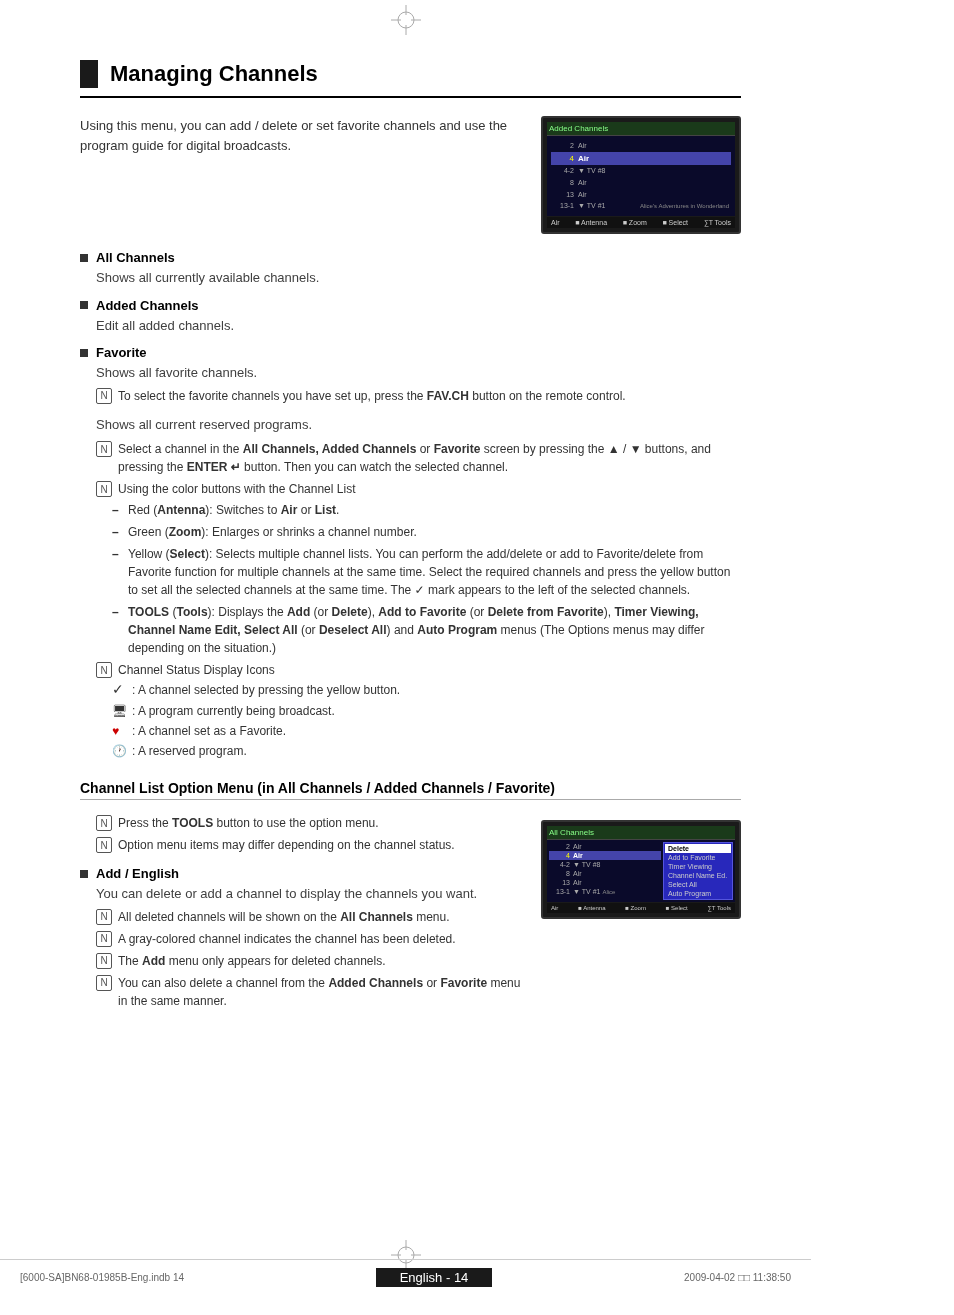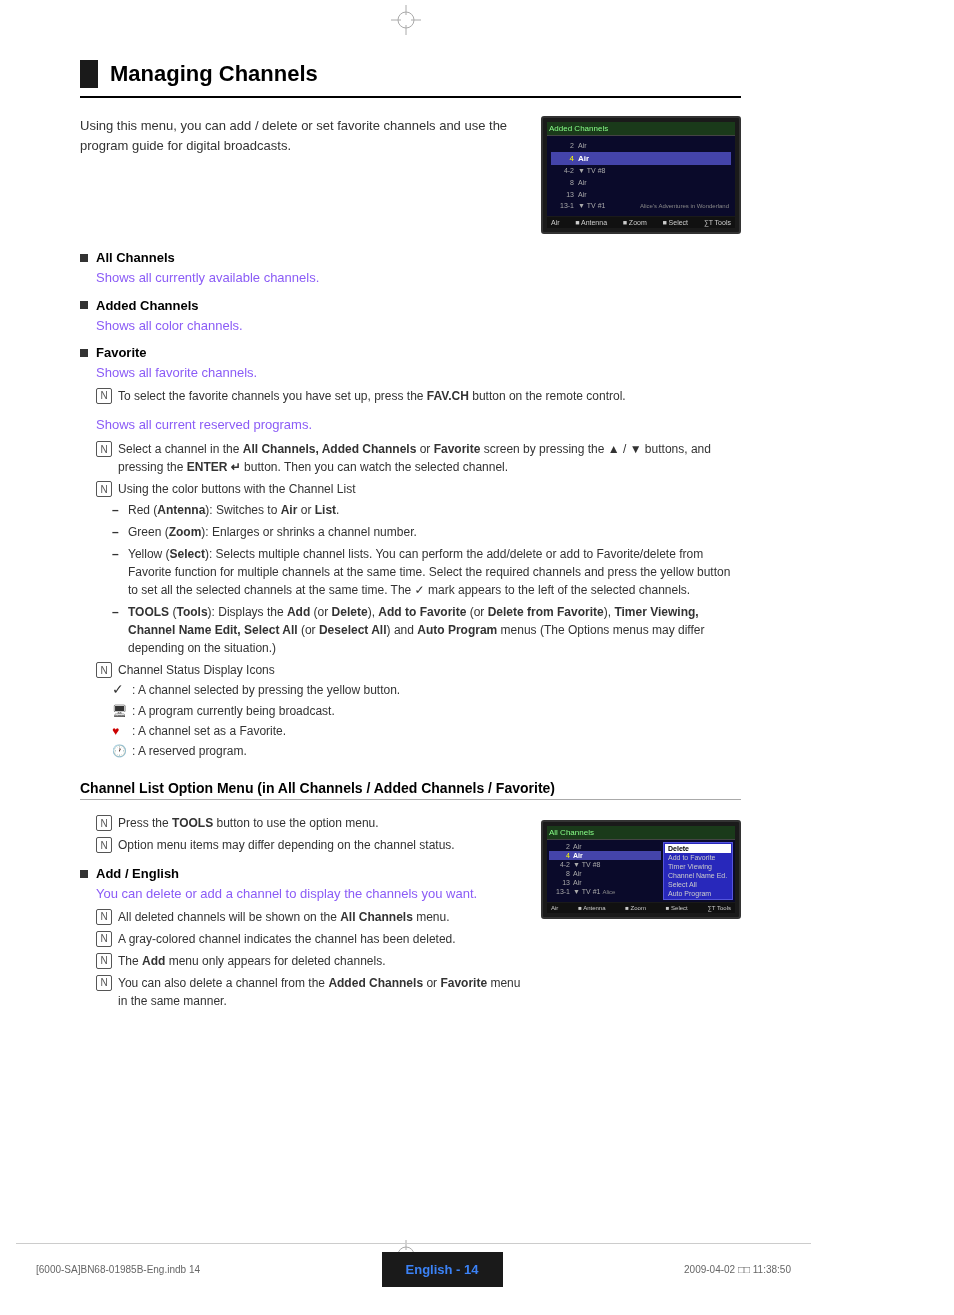--- a/index.html
+++ b/index.html
@@ -133,21 +133,21 @@
 
     .section-heading-text {
       font-size: 13px;
       font-weight: bold;
     }
 
     .section-body {
       margin-left: 16px;
       font-size: 13px;
       line-height: 1.5;
-      color: #8b5cf6;
+      color: #404040;
     }
 
     
     .note-item {
       display: flex;
       align-items: flex-start;
       margin-left: 16px;
       margin-top: 4px;
       font-size: 12px;
       line-height: 1.5;
@@ -222,40 +222,40 @@
       border-bottom: 1px solid #aaa;
       padding-bottom: 3px;
       margin-bottom: 10px;
       margin-top: 20px;
     }
 
     
     .page-footer {
       position: absolute;
       bottom: 20px;
-      left: 16px;
+      left: 0;
       right: 0;
       display: flex;
       justify-content: space-between;
       align-items: center;
       padding: 8px 20px;
       border-top: 1px solid #ccc;
     }
 
     .footer-left {
       font-size: 10px;
       color: #666;
     }
 
     .footer-center {
       background: #1a1a1a;
-      color: #3b82f6;
-      padding: 10px 24px;
+      color: #ffffff;
+      padding: 2px 24px;
       font-size: 13px;
-      font-weight: bold;
+      font-weight: normal;
     }
 
     .footer-right {
       font-size: 10px;
       color: #666;
     }
 
     
     .crosshair {
       position: absolute;
@@ -374,21 +374,21 @@
       <span class="section-heading-text bold">All Channels</span>
     </div>
     <div class="section-body">Shows all currently available channels.</div>
   </div>
 
   <div class="content-section">
     <div class="section-heading">
       <div class="bullet-square"></div>
       <span class="section-heading-text bold">Added Channels</span>
     </div>
-    <div class="section-body">Shows all color channels.</div>
+    <div class="section-body">Edit all added channels.</div>
   </div>
 
   <div class="content-section">
     <div class="section-heading">
       <div class="bullet-square"></div>
       <span class="section-heading-text bold">Favorite</span>
     </div>
     <div class="section-body">Shows all favorite channels.</div>
     <div class="note-item">
       <div class="note-icon">N</div>

